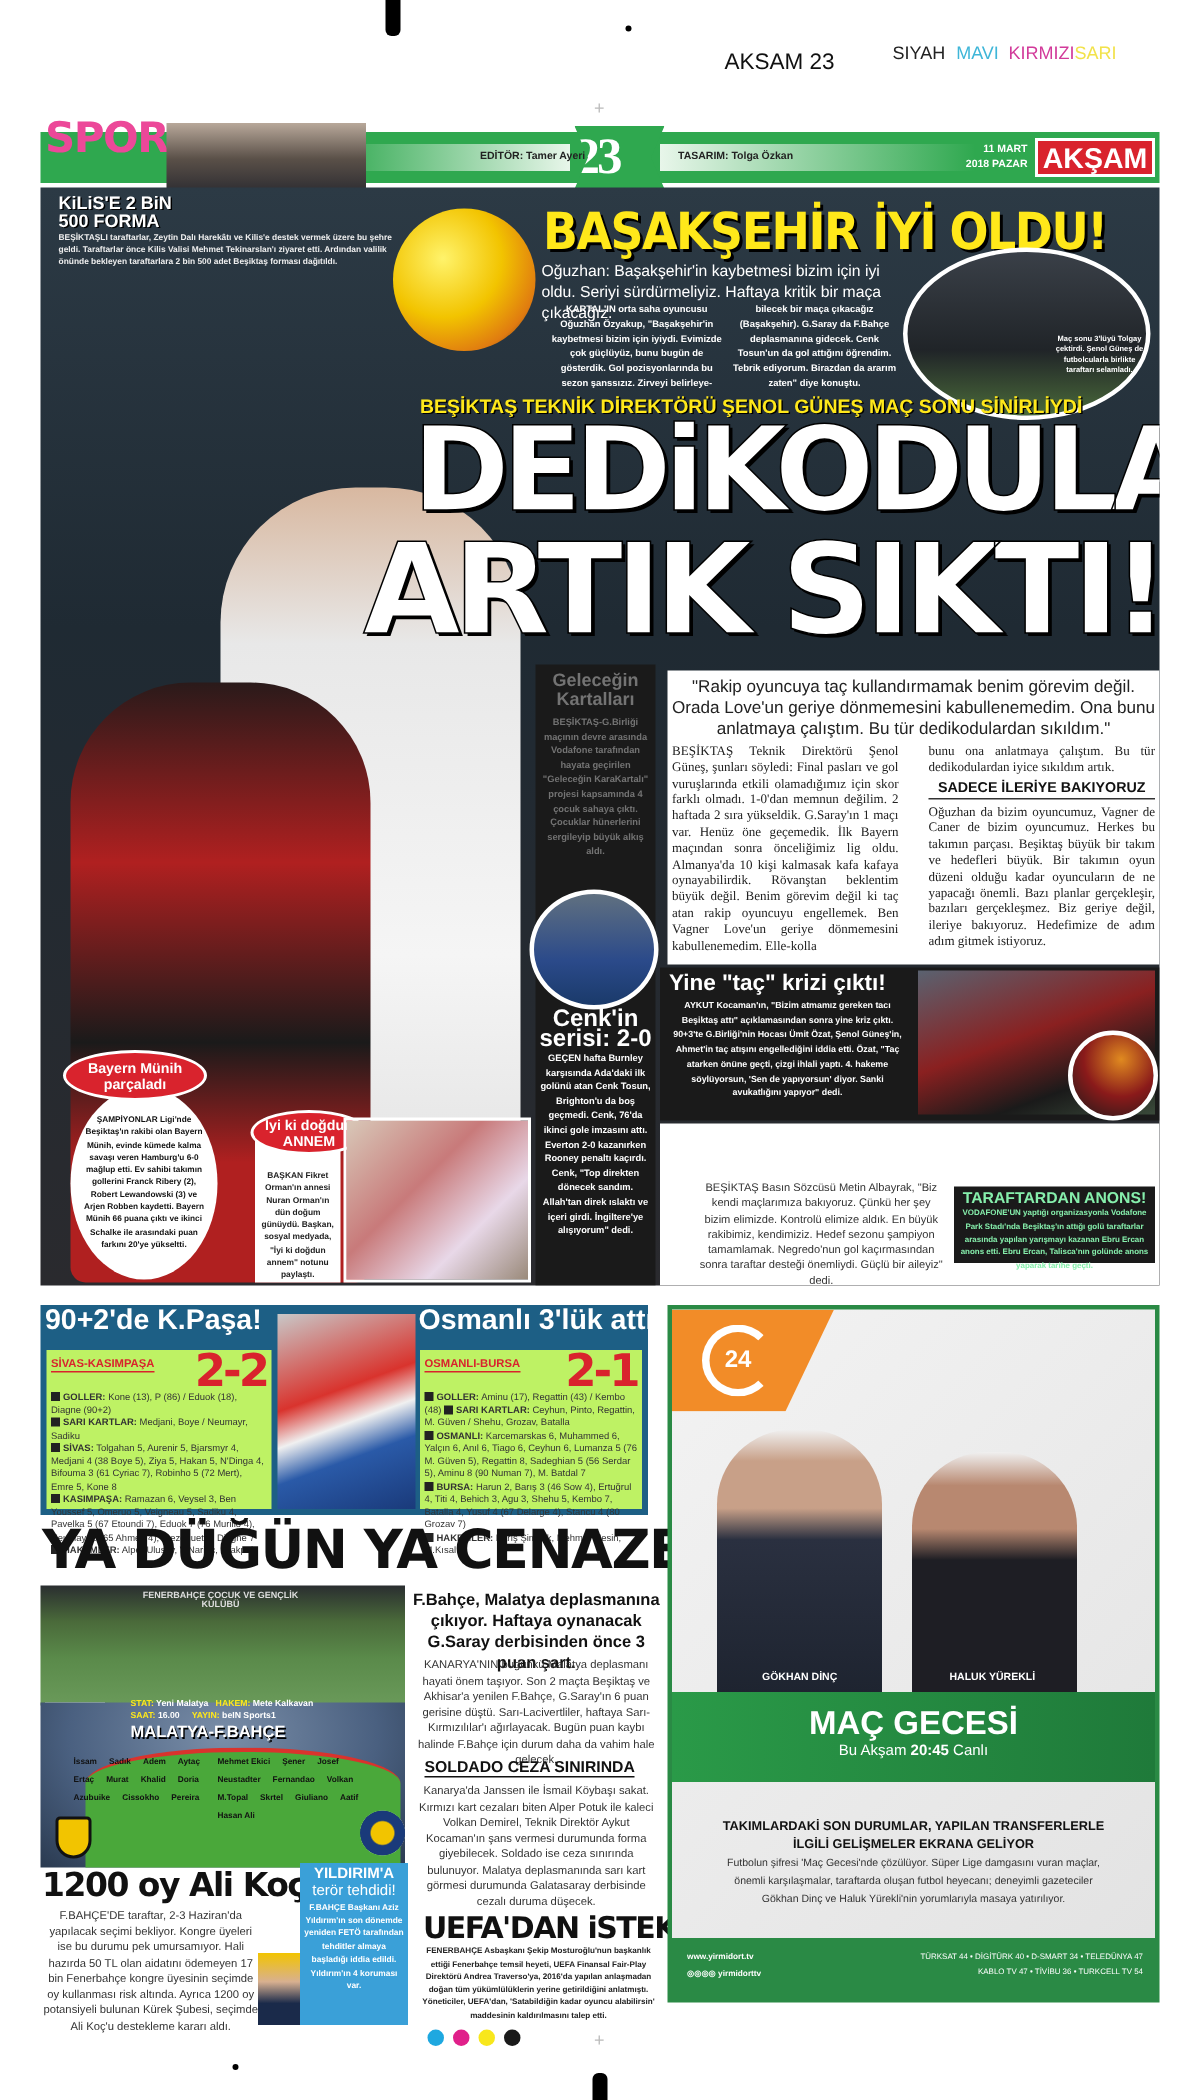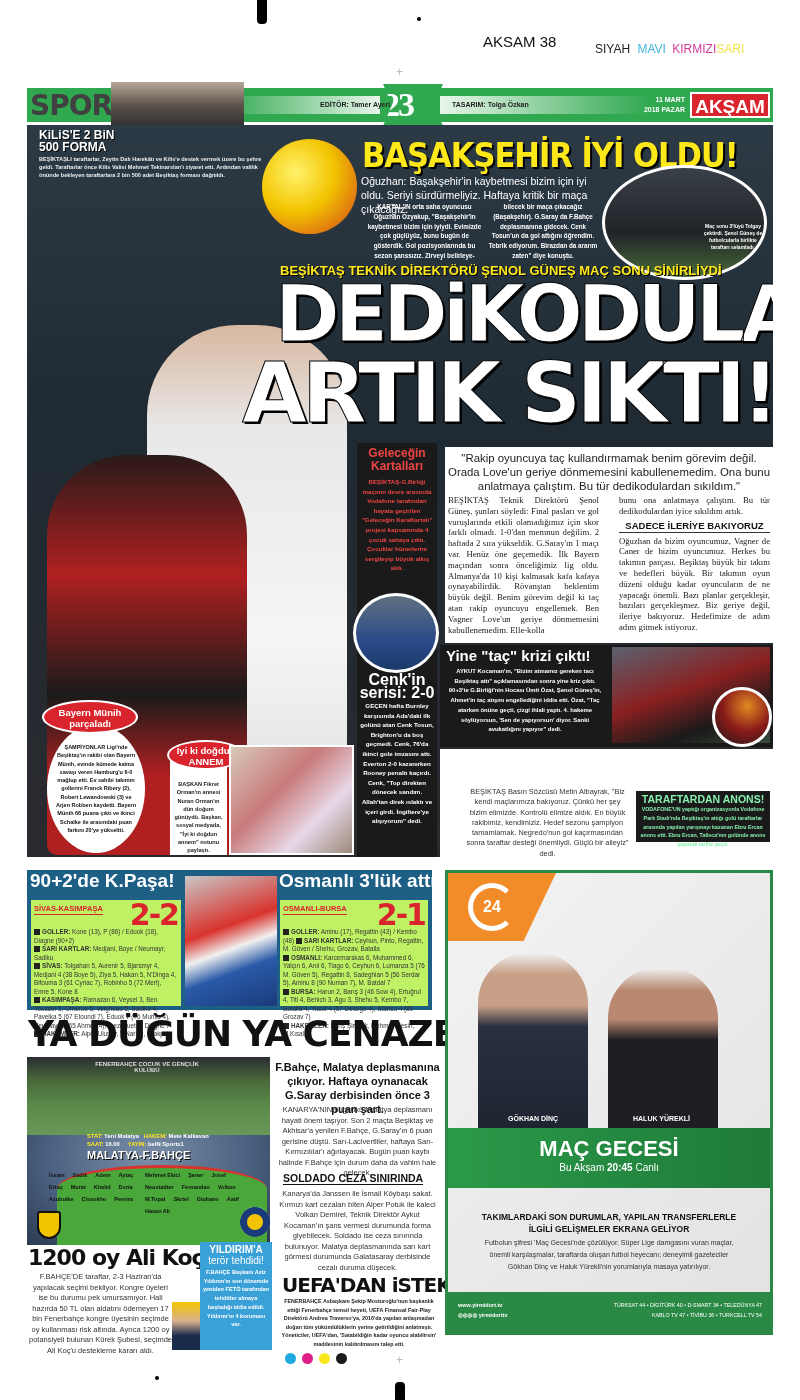--- a/index.html
+++ b/index.html
@@ -7,50 +7,50 @@
 .abs{position:absolute}
 
 .reg-mark{position:absolute;width:10px;height:24px;background:#000;border-radius:0 0 4px 4px}
 .dot{position:absolute;width:4px;height:4px;border-radius:50%;background:#000}
 .plus{position:absolute;color:#bbb;font-size:12px}
 
 .band{position:absolute;left:27px;top:88px;width:746px;height:34px;background:#2fa84f}
 .band-inner{position:absolute;left:220px;top:96px;width:160px;height:18px;background:linear-gradient(90deg,#2fa84f,#e8f6ea)}
 .band-inner2{position:absolute;left:440px;top:96px;width:210px;height:18px;background:linear-gradient(90deg,#e8f6ea,#2fa84f)}
 .page-num{position:absolute;left:383px;top:84px;width:60px;height:42px;background:#2fa84f;clip-path:polygon(0 0,100% 0,85% 50%,100% 100%,0 100%,15% 50%);color:#fff;font-weight:bold;font-size:34px;line-height:42px;font-family:Liberation Serif, serif;letter-spacing:-2px}
-.spor{position:absolute;left:30px;top:90px;width:78px;height:32px;color:#404040;font-weight:bold;font-size:28px;font-family:"DejaVu Sans",sans-serif;letter-spacing:-1px;line-height:32px}
+.spor{position:absolute;left:30px;top:76px;width:78px;height:32px;color:#ec4899;font-weight:bold;font-size:28px;font-family:"DejaVu Sans",sans-serif;letter-spacing:-1px;line-height:32px}
 .aksam-logo{position:absolute;left:690px;top:92px;width:80px;height:26px;background:#d9232d;color:#fff;font-weight:bold;font-size:19px;text-align:center;line-height:26px;border:2px solid #fff}
 
 .hero{position:absolute;left:27px;top:125px;width:746px;height:732px;background:linear-gradient(180deg,#2c3a45 0%,#1f2a33 40%,#2a2a2e 100%);overflow:hidden}
 .player1{position:absolute;left:20px;top:330px;width:200px;height:400px;background:linear-gradient(180deg,#2a1a1a,#b02020 30%,#1a1a1a 60%,#b02020 80%);border-radius:80px 80px 10px 10px}
 .player2{position:absolute;left:120px;top:200px;width:200px;height:520px;background:linear-gradient(180deg,#d8b8a0 0%,#e8e8e8 20%,#f5f5f5 60%,#ddd 100%);border-radius:90px 90px 20px 20px}
 .ball{position:absolute;left:235px;top:14px;width:95px;height:95px;border-radius:50%;background:radial-gradient(circle at 35% 35%,#fff36b,#f2c400 45%,#e07b10 75%,#222 100%)}
 .yellow-h{color:#ffe81a;font-weight:bold}
 .white-h{color:#fff;font-weight:bold;text-shadow:2px 2px 0 #000}
 .inset-circle{position:absolute;border-radius:50%;border:3px solid #fff;overflow:hidden}
-.sidebox{position:absolute;background:#1a1a1a;color:#ef4444;text-align:center}
+.sidebox{position:absolute;background:#1a1a1a;color:#737373;text-align:center}
 .quote-area{position:absolute;left:331px;top:323px;width:415px;height:195px;background:#fff}
 .col-text{font-family:"Liberation Serif",serif;font-size:10.5px;line-height:12.3px;color:#222;text-align:justify}
 .bubble{position:absolute;background:#fff;border-radius:50%;color:#111;text-align:center;font-weight:bold}
 .red-pill{position:absolute;background:#d9232d;color:#fff;font-weight:bold;text-align:center;border-radius:50%;border:2px solid #fff}
 
 .scoresec{position:absolute;left:27px;top:870px;width:405px;height:140px;background:#1d5f85}
 .scorebox{position:absolute;background:#bef264;font-size:6.3px;line-height:8.5px;color:#333}
 .score{color:#d9232d;font-weight:bold;font-size:30px;font-family:"DejaVu Sans",sans-serif;letter-spacing:-2px}
 .sq{display:inline-block;width:6px;height:6px;background:#222;margin-right:2px;vertical-align:middle}
 
 .ad{position:absolute;left:445px;top:870px;width:328px;height:465px;border:3px solid #2a8a45;background:linear-gradient(135deg,#f3f3f3,#e2e2e2)}
 </style>
 </head>
 <body>
 
 <div class="reg-mark" style="left:257px;top:0"></div>
 <div class="dot" style="left:417px;top:17px"></div>
-<div class="abs" style="left:483px;top:33px;font-size:15px;color:#111">AKSAM 38</div>
-<div class="abs" style="left:595px;top:42px;font-size:12px;">
+<div class="abs" style="left:483px;top:33px;font-size:15px;color:#111">AKSAM 23</div>
+<div class="abs" style="left:595px;top:28px;font-size:12px;">
   <span style="color:#222">SIYAH</span>
   <span style="color:#3fb6d8;margin-left:4px">MAVI</span>
   <span style="color:#d23a9a;margin-left:3px">KIRMIZI</span><span style="color:#f2e24a">SARI</span>
 </div>
 <div class="plus" style="left:396px;top:65px">+</div>
 
 <div class="band"></div>
 <div class="band-inner"></div>
 <div class="band-inner2"></div>
 <div class="spor">SPOR</div>

